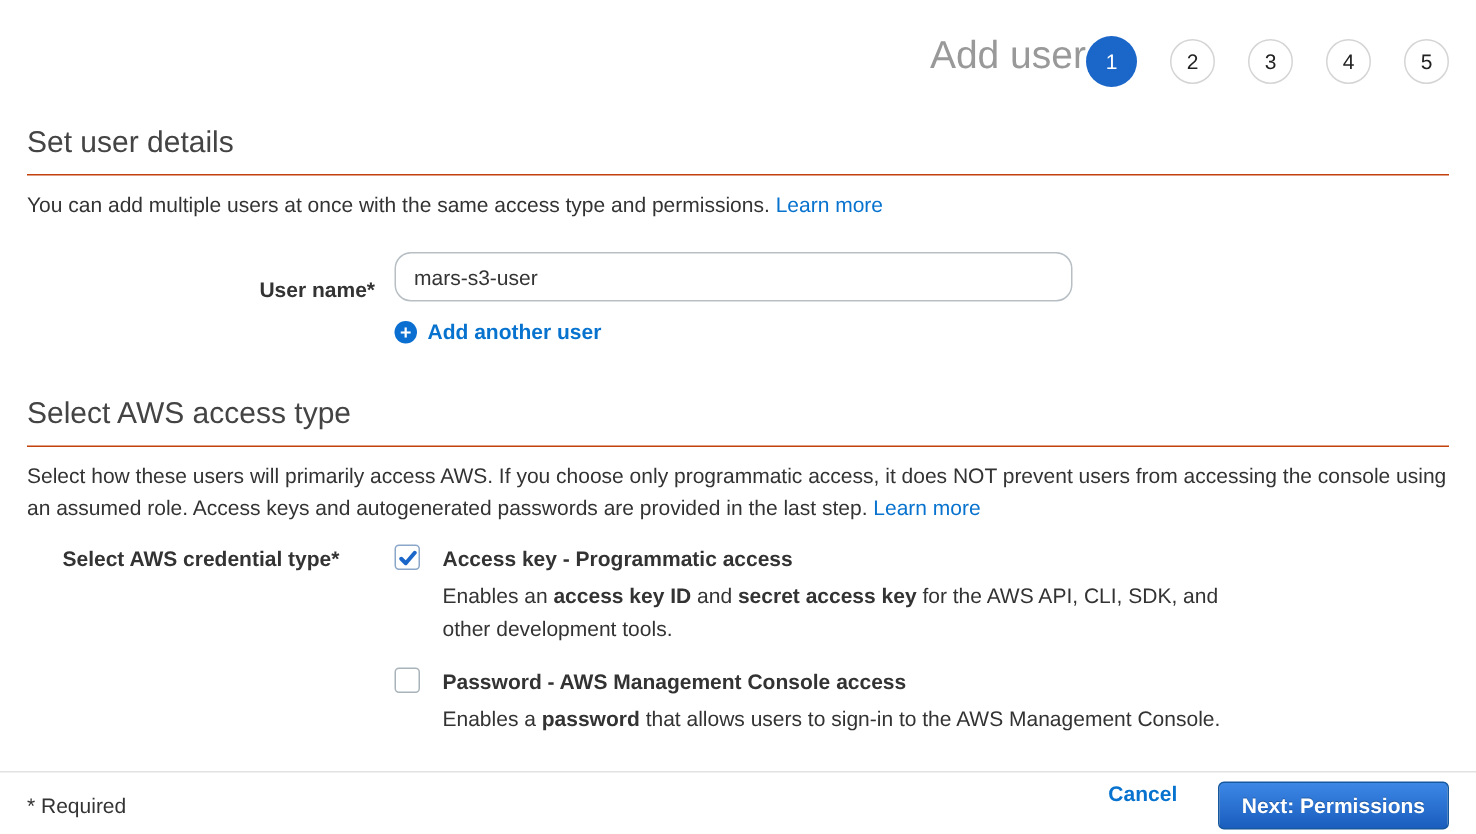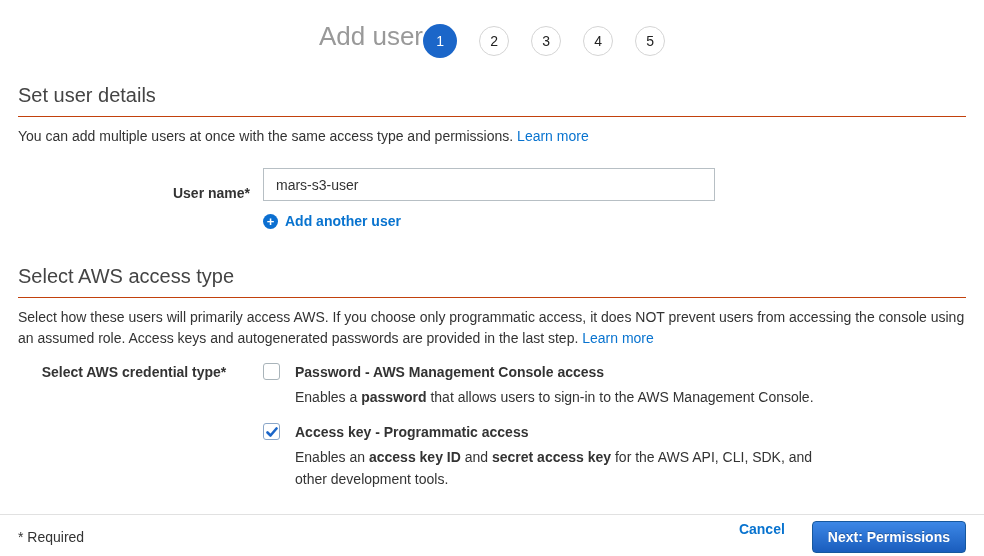--- a/index.html
+++ b/index.html
@@ -1,20 +1,20 @@
 <!DOCTYPE html>
 <html><head>
 <meta charset="utf-8">
 <style>
   * { box-sizing: border-box; margin: 0; padding: 0; }
   html, body { width: 984px; height: 556px; overflow: hidden; background: #fff; }
   body { font-family: "Liberation Sans", sans-serif; color: #333; font-size: 14px; }
 
   
-  .header { display: flex; justify-content: center; align-items: flex-start;
+  .header { display: flex; justify-content: flex-end; align-items: flex-start;
             padding: 18px 18px 0 18px; }
   .page-title { font-size: 26px; font-weight: 400; color: #999; line-height: 36px; }
   .steps { display: flex; align-items: center; gap: 22px; margin-top: 6px; margin-right: 0; }
   .step { width: 30px; height: 30px; border-radius: 50%; border: 1px solid #d5d5d5;
           background: #fff; color: #222; display: flex; align-items: center;
           justify-content: center; font-size: 14px; }
   .step.active { width: 34px; height: 34px; border: none; background: #1b66c9; color: #fff; }
 
   
   .section-heading { font-size: 20px; font-weight: 400; color: #444;
@@ -23,21 +23,21 @@
   .section-heading.second { margin-top: 36px; }
   .intro { margin: 9px 18px 0 18px; line-height: 21px; }
   a.link { color: #0873cf; text-decoration: none; cursor: pointer; }
   a.link.bold { font-weight: bold; }
 
   
   .form-row { display: flex; margin-top: 21px; padding-left: 18px; align-items: flex-end; }
   .form-label { flex: 0 0 232px; text-align: right; font-weight: bold; color: #333;
                 padding-top: 7px; }
   .form-field { margin-left: 13px; }
-  .username-input { width: 452px; height: 33px; border: 1px solid #b7bfc4; border-radius: 0;
+  .username-input { width: 452px; height: 33px; border: 1px solid #b7bfc4; border-radius: 11px;
                     padding: 0 12px; font-size: 14px; color: #333;
                     font-family: "Liberation Sans", sans-serif; }
   .add-another { margin-top: 12px; padding-left: 263px; display: flex; align-items: center; }
   .plus-icon { width: 15px; height: 15px; border-radius: 50%; background: #0b6fd1; color: #fff;
                display: inline-flex; align-items: center; justify-content: center;
                font-size: 13px; font-weight: bold; line-height: 15px; margin-right: 7px; }
 
   
   .cred-row { display: flex; margin-top: 14px; padding-left: 18px; }
   .cred-label { flex: 0 0 232px; text-align: center; font-weight: bold; color: #333;
@@ -99,36 +99,36 @@
 <h2 class="section-heading second">Select AWS access type</h2>
 <p class="intro"><span>Select how these users will primarily access AWS. If you choose only programmatic access, it does NOT prevent users from accessing the console using an assumed role. Access keys and autogenerated passwords are provided in the last step.</span>
   <a class="link">Learn more</a>
 </p>
 
 <div class="cred-row">
   <label class="cred-label">Select AWS credential type*</label>
   <div class="options">
 
     <div class="option">
-      <span class="checkbox"></span>
-      <div class="option-body">
-        <div class="option-title">Password - AWS Management Console access</div>
-        <div class="option-desc"><span>Enables a </span><b>password</b><span> that allows users to sign-in to the AWS Management Console.</span></div>
-      </div>
-    </div>
-
-    <div class="option">
       <span class="checkbox checked">
         <svg width="12" height="12" viewBox="0 0 12 12">
           <polyline points="1.5,6.5 4.5,9.5 10.5,2.5" fill="none" stroke="#1b66c9" stroke-width="2.6" stroke-linecap="round" stroke-linejoin="round"></polyline>
         </svg>
       </span>
       <div class="option-body">
         <div class="option-title">Access key - Programmatic access</div>
         <div class="option-desc"><span>Enables an </span><b>access key ID</b><span> and </span><b>secret access key</b><span> for the AWS API, CLI, SDK, and other development tools.</span></div>
+      </div>
+    </div>
+
+    <div class="option">
+      <span class="checkbox"></span>
+      <div class="option-body">
+        <div class="option-title">Password - AWS Management Console access</div>
+        <div class="option-desc"><span>Enables a </span><b>password</b><span> that allows users to sign-in to the AWS Management Console.</span></div>
       </div>
     </div>
 
   </div>
 </div>
 
 <div class="footer">
   <span class="required-note">* Required</span>
   <div class="footer-actions">
     <a class="link bold">Cancel</a>

